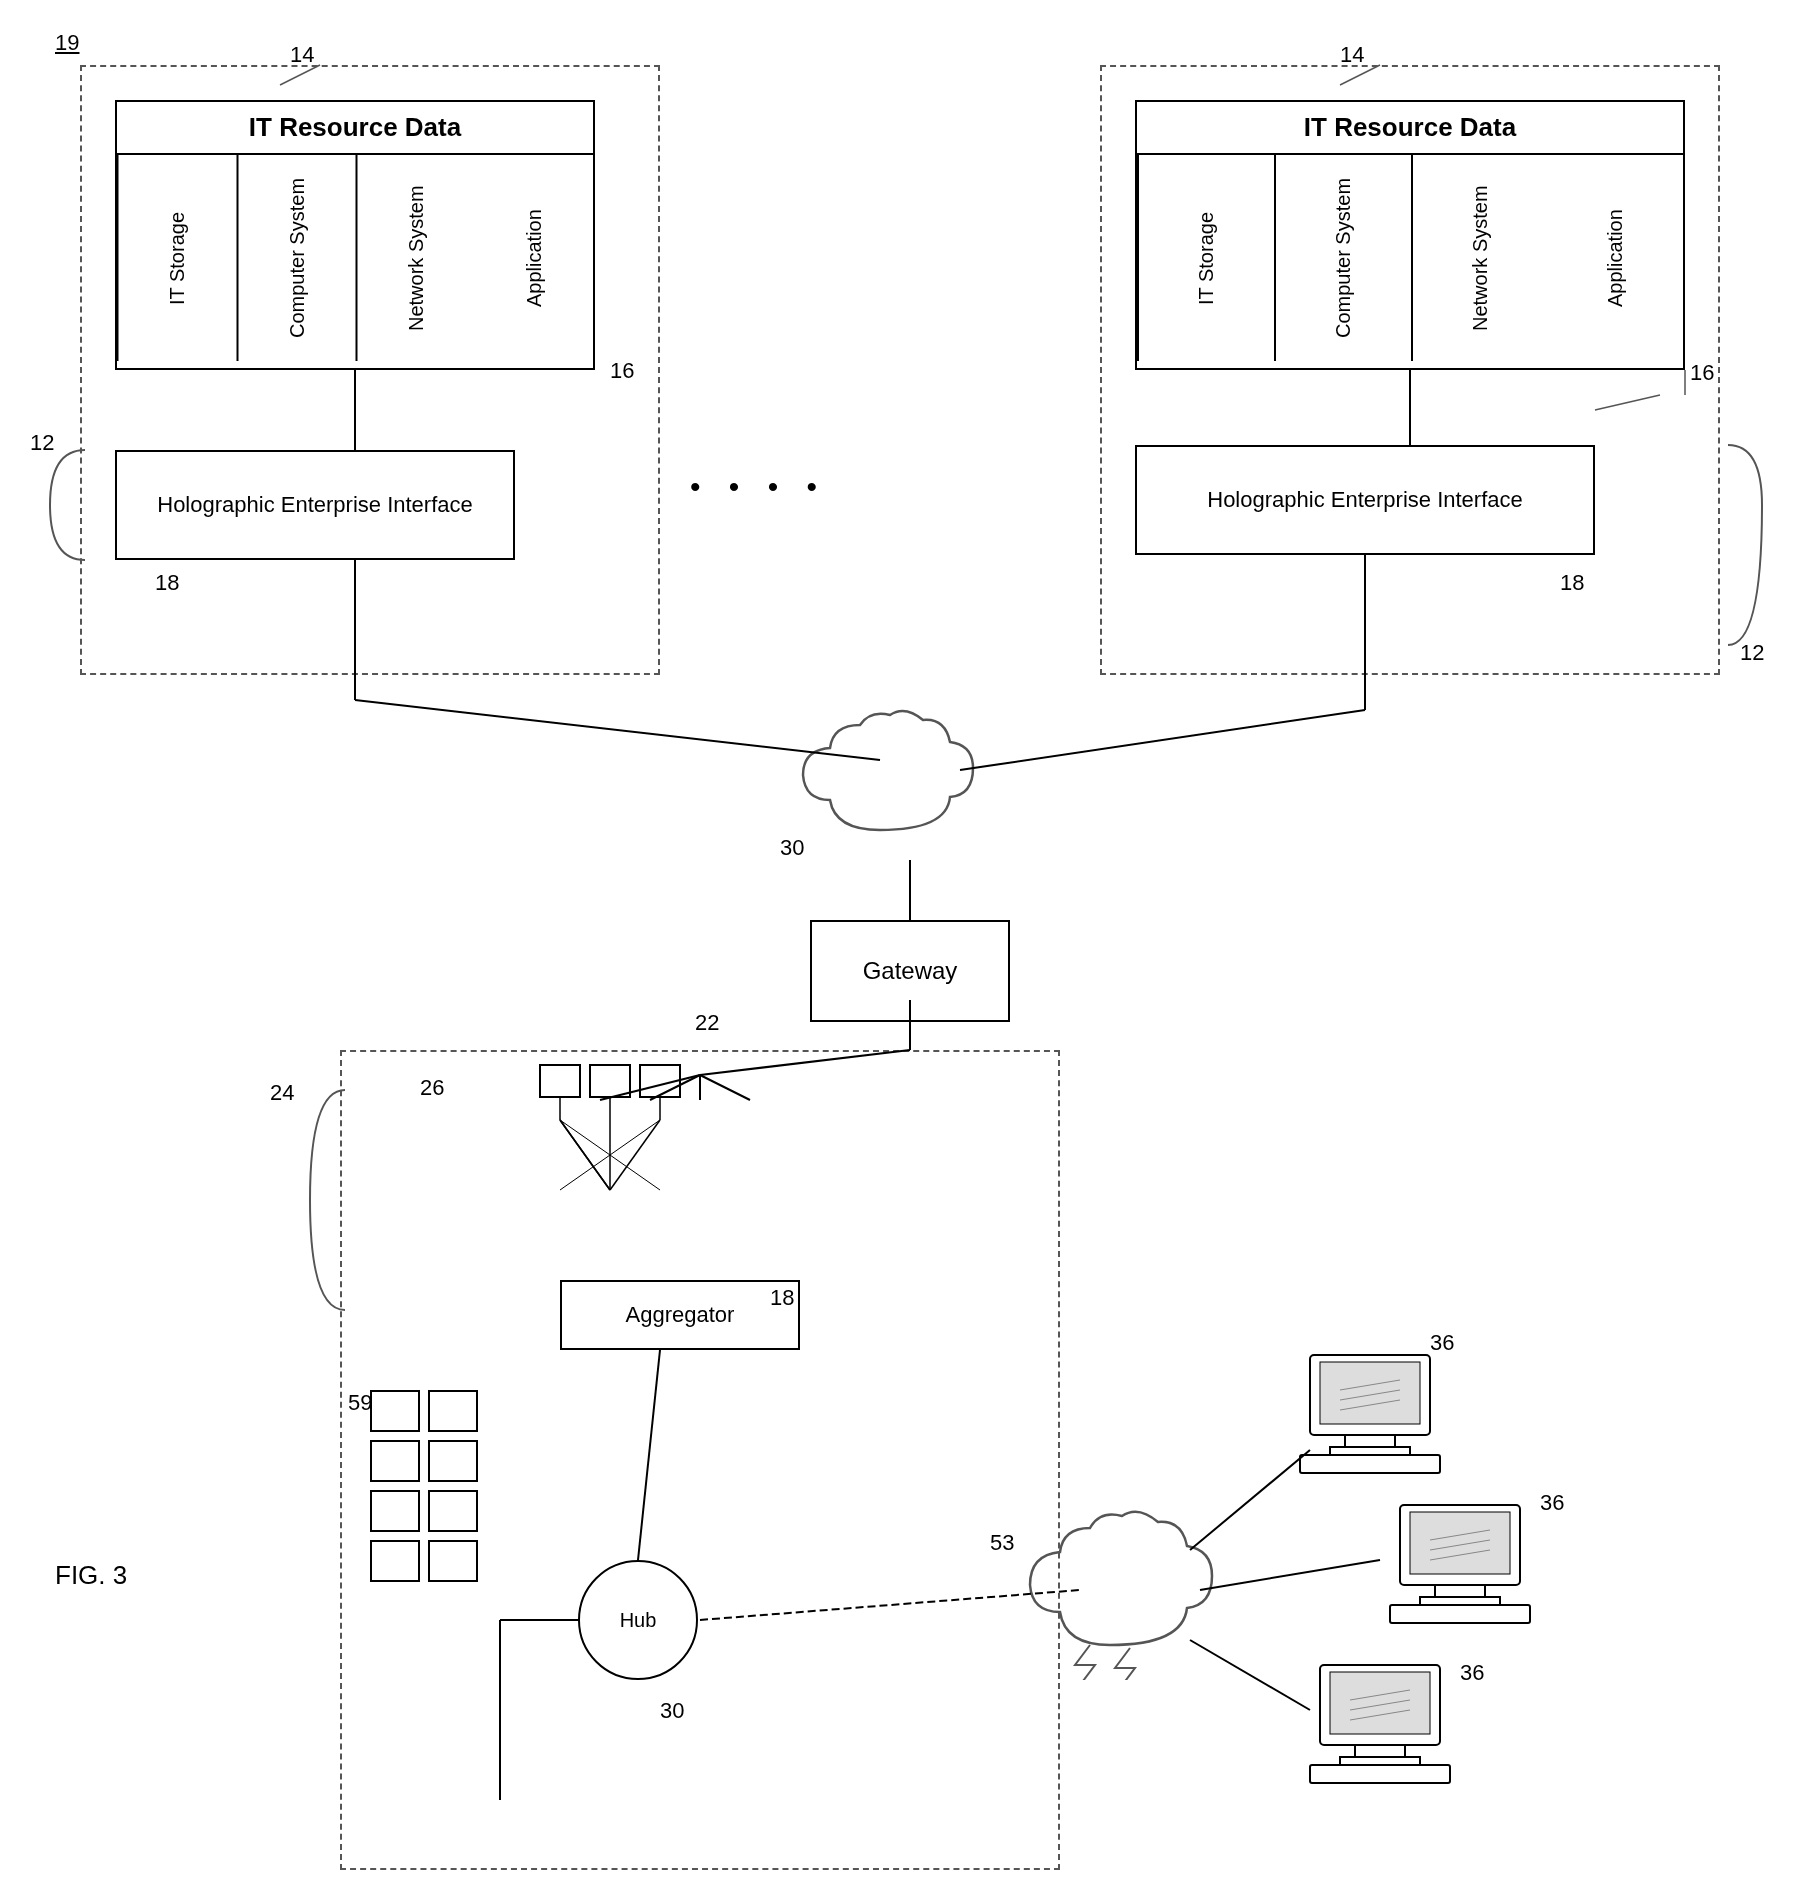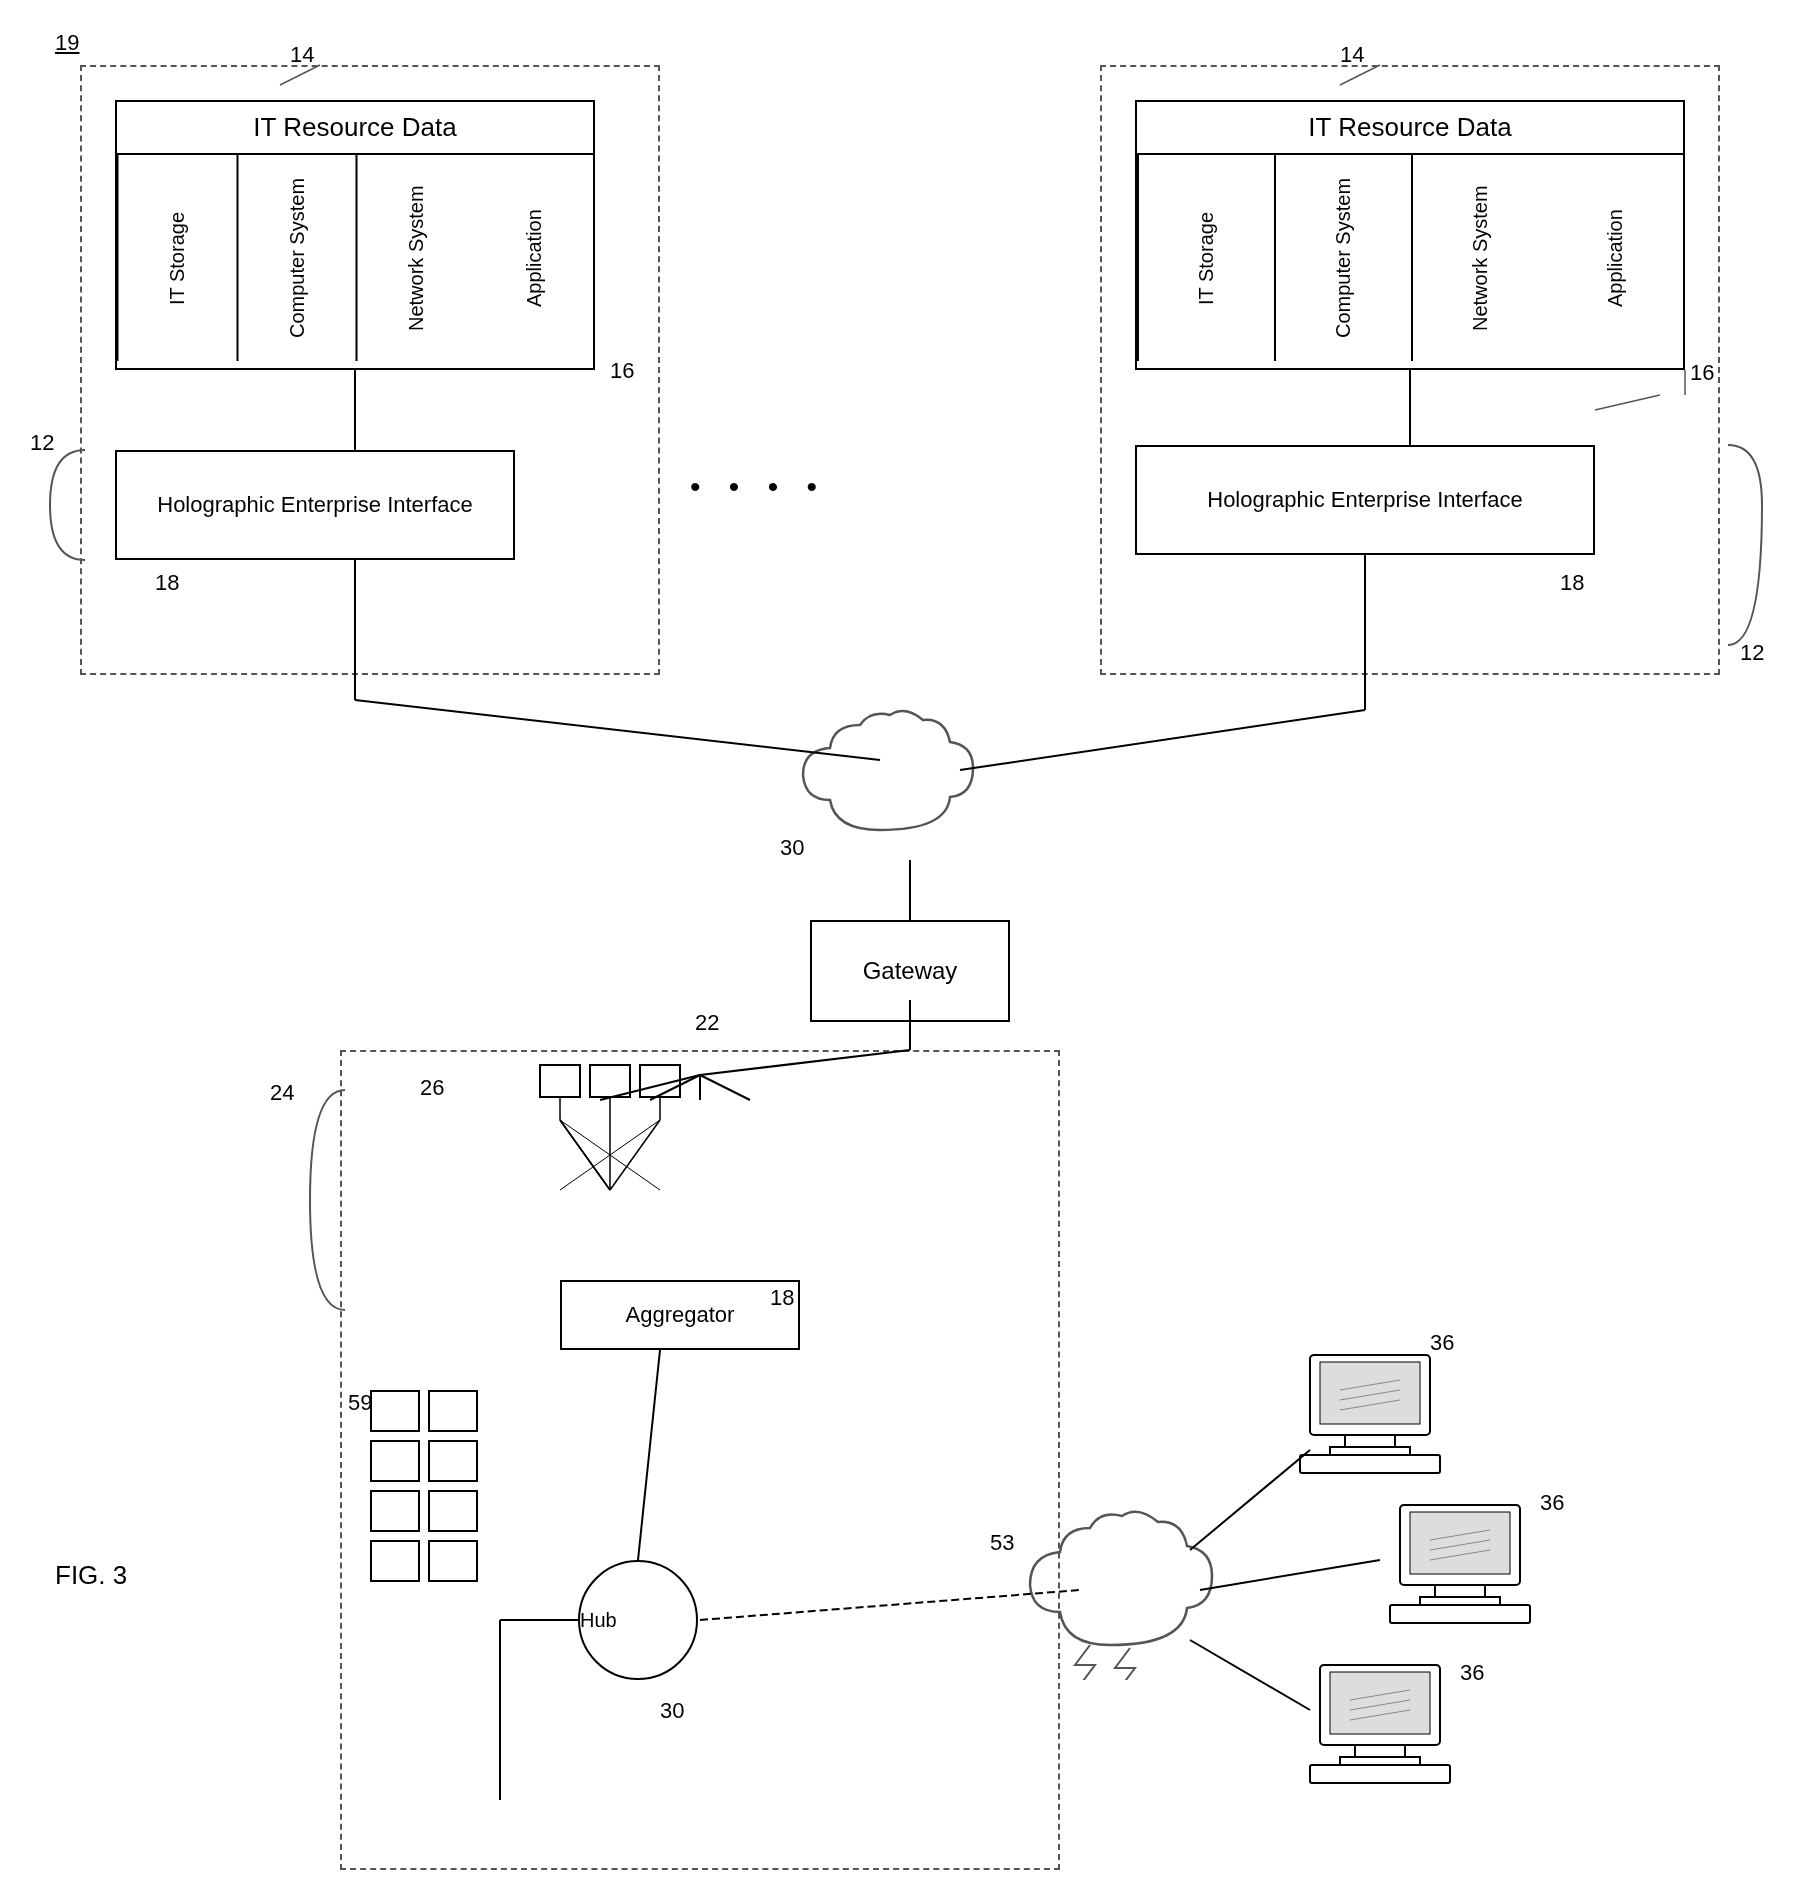--- a/index.html
+++ b/index.html
@@ -41,21 +41,21 @@
     
     .it-resource-box {
       position: absolute;
       border: 2px solid #000;
       background: #fff;
     }
     .it-resource-header {
       border-bottom: 2px solid #000;
       text-align: center;
       font-size: 26px;
-      font-weight: normal;
+      font-weight: bold;
       padding: 10px;
       background: #fff;
     }
     .it-resource-columns {
       display: flex;
       flex-direction: row;
       height: calc(100% - 60px);
     }
     .it-resource-col {
       flex: 1;
@@ -97,21 +97,21 @@
     }
 
     
     .hub-circle {
       position: absolute;
       border: 2px solid #000;
       border-radius: 50%;
       background: #fff;
       display: flex;
       align-items: center;
-      justify-content: flex-start;
+      justify-content: center;
       font-size: 20px;
     }
   </style>
 </head>
 <body>
 
 <div class="diagram-container">
 
   <div class="label" style="top:30px; left:55px; text-decoration:underline;">19</div>
 

